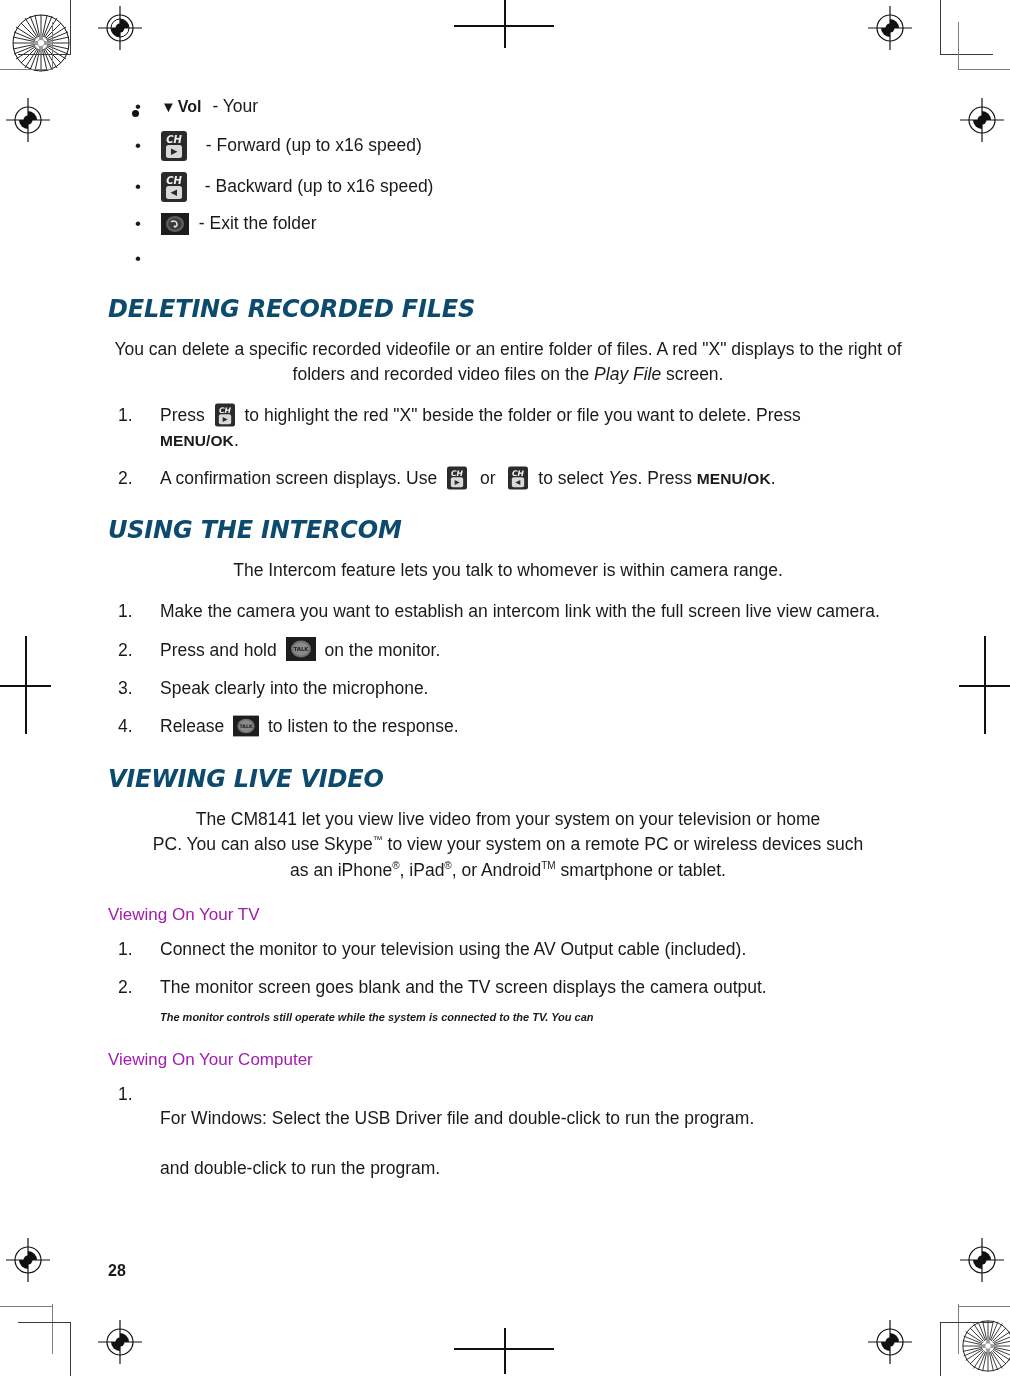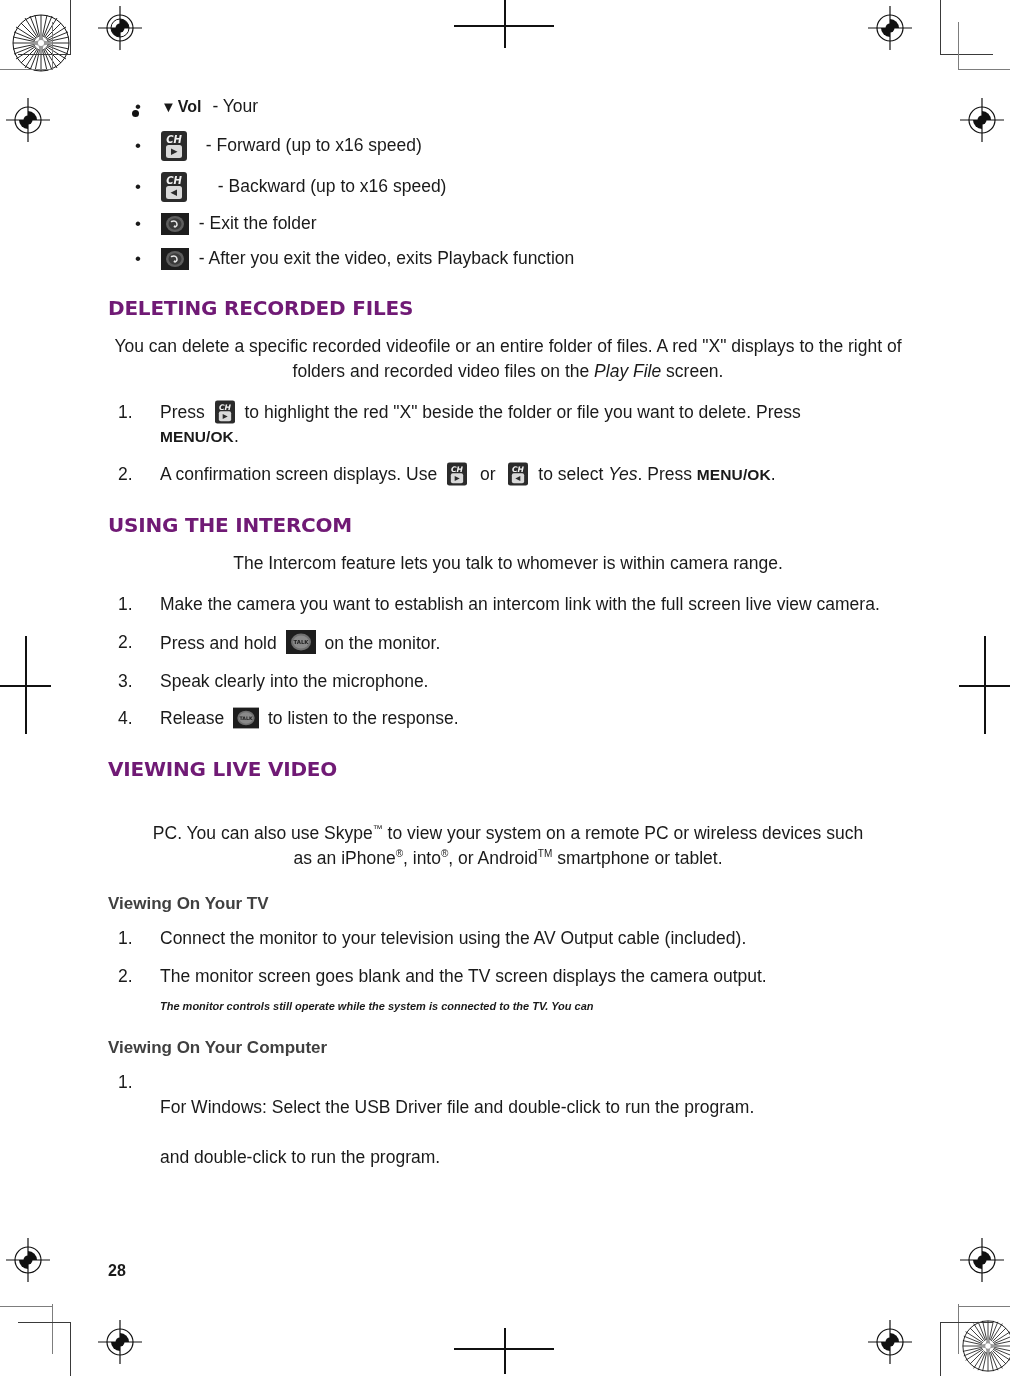--- a/index.html
+++ b/index.html
@@ -68,31 +68,32 @@
   }
   .key svg { display: block; }
   .key-ch { width: 26px; height: 30px; }
   .key-ch-inline { width: 20px; height: 24px; }
   .key-exit { width: 28px; height: 22px; }
   .key-talk { width: 30px; height: 24px; }
   .key-talk-sm { width: 26px; height: 22px; }
 
   h2.section {
     font-family: "DejaVu Sans", sans-serif;
-    font-size: 20px;
+    font-size: 24px;
     font-weight: bold;
     letter-spacing: -0.2px;
     margin: 26px 0 14px 0;
-    color: #701a75;
+    color: #0c4a6e;
+    font-style: italic;
   }
   h3.sub {
     font-size: 17px;
-    font-weight: bold;
+    font-weight: normal;
     margin: 22px 0 12px 0;
-    color: #404040;
+    color: #a21caf;
   }
   p.body {
     font-size: 17.5px;
     line-height: 1.42;
     margin: 0 0 6px 0;
     color: #1a1a1a;
     text-align: center;
   }
   .ol { margin: 12px 0 0 0; padding: 0; list-style: none; }
   .ol li {
@@ -361,21 +362,21 @@
         <span class="bullet-dot">•</span>
         <span class="bullet-body">
           <span class="key key-ch">
             <svg viewBox="0 0 26 30" width="26" height="30">
               <rect x="0" y="0" width="26" height="30" rx="3" fill="#2b2b2b"></rect>
               <text x="13" y="12" font-family="DejaVu Sans, sans-serif" font-size="10" font-weight="bold" font-style="italic" fill="#f2f2f2" text-anchor="middle">CH</text>
               <rect x="5" y="14" width="16" height="13" rx="2.5" fill="#d9d9d9"></rect>
               <path d="M16 17.5 L9.5 20.8 L16 24 Z" fill="#2b2b2b"></path>
             </svg>
           </span>
-          <span class="bullet-text" style="padding-left:26px;"> - Backward (up to x16 speed)</span>
+          <span class="bullet-text" style="padding-left:13px;"> - Backward (up to x16 speed)</span>
         </span>
       </li>
 
       <li class="bullet-row" style="margin-bottom:13px;">
         <span class="bullet-dot">•</span>
         <span class="bullet-body">
           <span class="key key-exit">
             <svg viewBox="0 0 28 22" width="28" height="22">
               <rect x="0" y="0" width="28" height="22" fill="#1d1d1d"></rect>
               <ellipse cx="14" cy="11" rx="9" ry="8" fill="#5e5e5e"></ellipse>
@@ -383,32 +384,20 @@
               <path d="M10.5 8.5 q5 -1.5 5.5 2.5 q0.2 2.6 -2.6 2.8" fill="none" stroke="#e8e8e8" stroke-width="1.5" stroke-linecap="round"></path>
               <path d="M13.8 11.8 l-1.2 2.2 l2.6 0.4 Z" fill="#e8e8e8"></path>
             </svg>
           </span>
           <span class="bullet-text" style="padding-left:5px;"> - Exit the folder</span>
         </span>
       </li>
 
       <li class="bullet-row" style="margin-bottom:8px;">
         <span class="bullet-dot">•</span>
-        <span class="bullet-body">
-          <span class="key key-exit">
-            <svg viewBox="0 0 28 22" width="28" height="22">
-              <rect x="0" y="0" width="28" height="22" fill="#1d1d1d"></rect>
-              <ellipse cx="14" cy="11" rx="9" ry="8" fill="#5e5e5e"></ellipse>
-              <ellipse cx="14" cy="11" rx="6.5" ry="5.8" fill="#3a3a3a"></ellipse>
-              <path d="M10.5 8.5 q5 -1.5 5.5 2.5 q0.2 2.6 -2.6 2.8" fill="none" stroke="#e8e8e8" stroke-width="1.5" stroke-linecap="round"></path>
-              <path d="M13.8 11.8 l-1.2 2.2 l2.6 0.4 Z" fill="#e8e8e8"></path>
-            </svg>
-          </span>
-          <span class="bullet-text" style="padding-left:5px;"> - After you exit the video, exits Playback function</span>
-        </span>
       </li>
     </ul>
 
     <h2 class="section">DELETING RECORDED FILES</h2>
 
     <p class="body">
       <span>You can delete a specific recorded videofile or an entire folder of files. A red "X" displays to the right of folders and recorded video files on the </span><span class="ital">Play File</span><span> screen.</span>
     </p>
 
     <ol class="ol" style="margin-top:16px;">
@@ -495,23 +484,23 @@
             </svg>
           </span>
           <span>to listen to the response.</span>
         </span>
       </li>
     </ol>
 
     <h2 class="section">VIEWING LIVE VIDEO</h2>
 
     <p class="body" style="line-height:1.46;">
-      <br>
+      <span class="nowrap">The  CM8141 let you view live video from your system on your television or home</span><br>
       <span>PC. You can also use Skype</span><sup class="reg">™</sup><span> to view your system on a remote PC or wireless devices such</span><br>
-      <span>as an iPhone</span><sup class="reg">®</sup><span>, into</span><sup class="reg">®</sup><span>, or Android</span><sup class="reg">TM</sup><span> smartphone or tablet.</span>
+      <span>as an iPhone</span><sup class="reg">®</sup><span>, iPad</span><sup class="reg">®</sup><span>, or Android</span><sup class="reg">TM</sup><span> smartphone or tablet.</span>
     </p>
 
     <h3 class="sub">Viewing On Your TV</h3>
 
     <ol class="ol" style="margin-top:10px;">
       <li>
         <span class="num">1.</span>
         <span class="txt">Connect the monitor to your television using the AV Output cable (included).</span>
       </li>
       <li style="margin-bottom:10px;">

